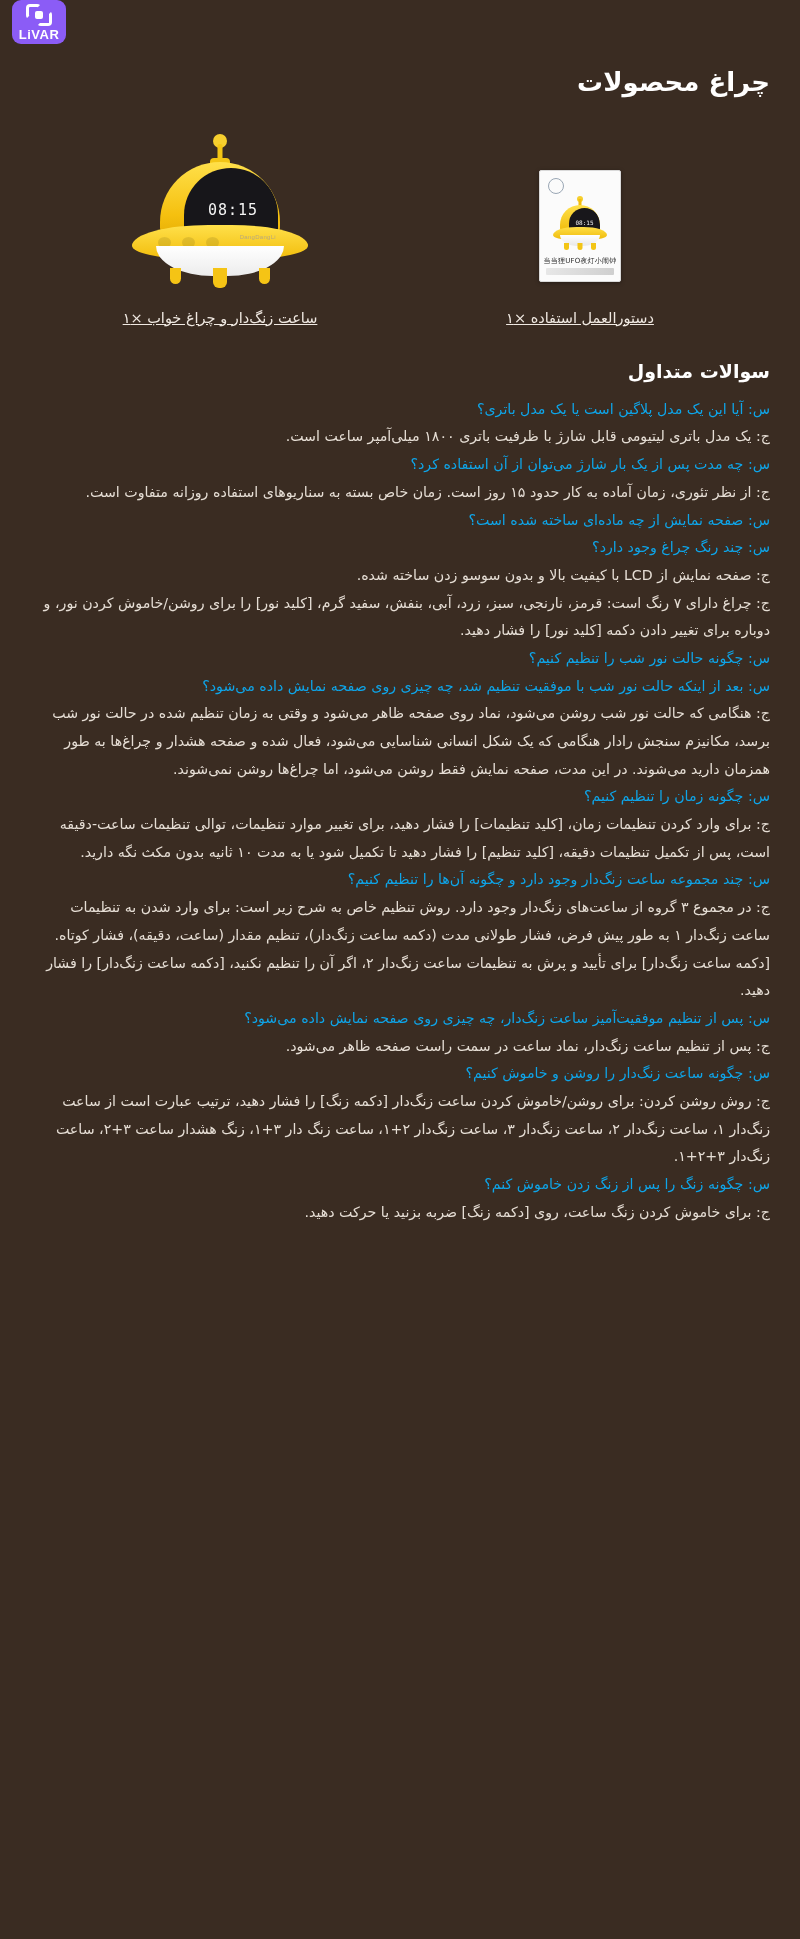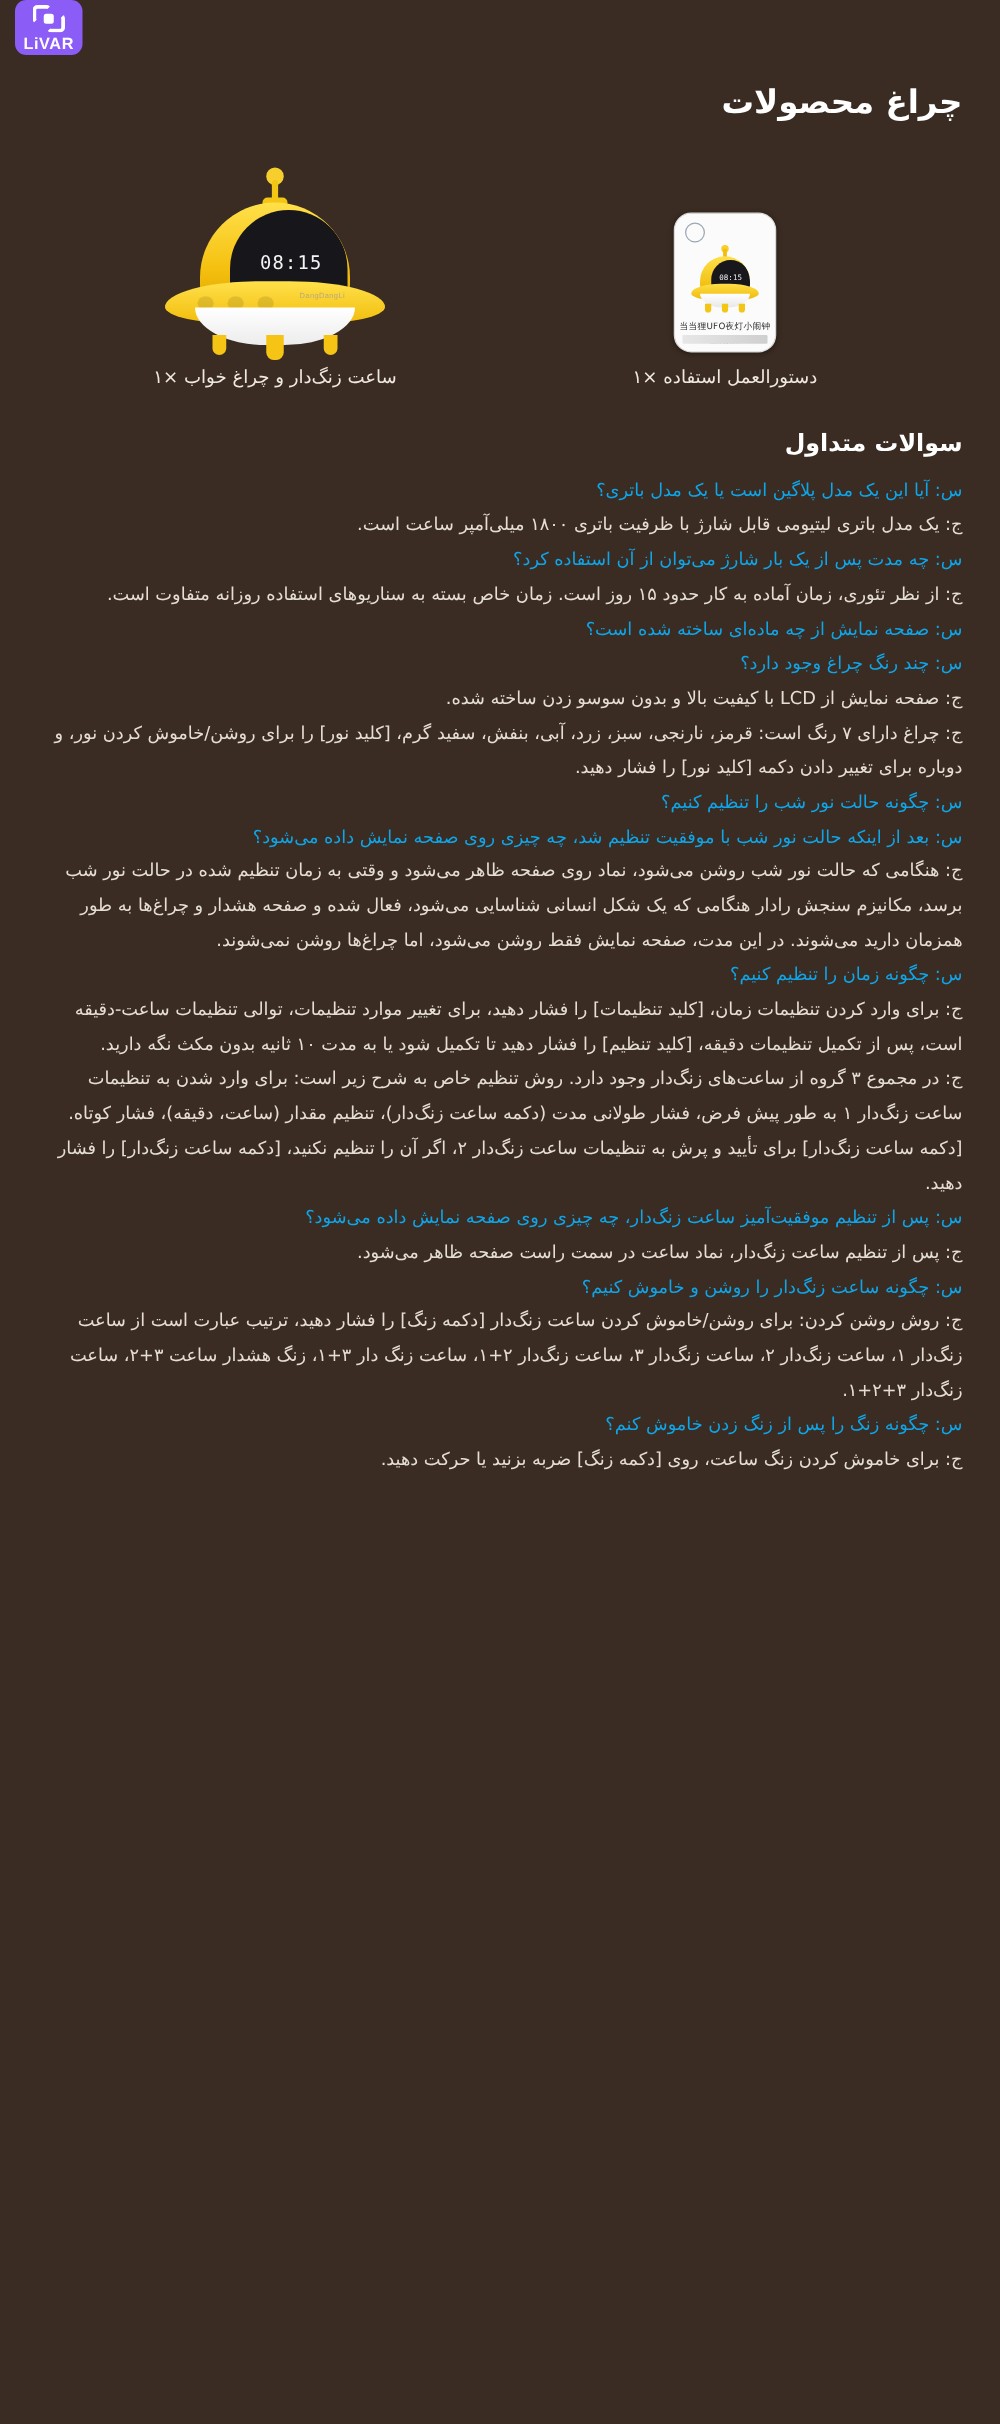--- a/index.html
+++ b/index.html
@@ -92,25 +92,26 @@
     align-items: center;
     width: 300px;
   }
   .product-figure {
     height: 160px;
     display: flex;
     align-items: flex-end;
     justify-content: center;
   }
   .product-caption {
-    margin-top: 12px;
+    margin-top: 28px;
     font-size: 14.5px;
     color: #f0e9e2;
     text-align: center;
     white-space: nowrap;
+    text-decoration: underline;
   }
 
   
   .ufo {
     position: relative;
     width: 180px;
     height: 160px;
   }
   .ufo-antenna-stem {
     position: absolute;
@@ -207,21 +208,21 @@
   .ufo-leg.l1 { left: 40px; }
   .ufo-leg.l2 { left: 50%; transform: translateX(-50%); height: 20px; width: 14px;}
   .ufo-leg.l3 { right: 40px; }
 
   
   .manual-card {
     width: 82px;
     height: 112px;
     background: #fbfbfb;
     border: 1px solid #d9d9d9;
-    border-radius: 14px;
+    border-radius: 2px;
     display: flex;
     flex-direction: column;
     align-items: center;
     padding-top: 6px;
     position: relative;
     box-shadow: 0 1px 4px rgba(0,0,0,0.35);
     margin-top: 40px;
   }
   .manual-seal {
     position: absolute;
@@ -417,20 +418,21 @@
       <p class="faq-line a">ج: از نظر تئوری، زمان آماده به کار حدود ۱۵ روز است. زمان خاص بسته به سناریوهای استفاده روزانه متفاوت است.</p>
       <p class="faq-line q">س: صفحه نمایش از چه ماده‌ای ساخته شده است؟</p>
       <p class="faq-line q">س: چند رنگ چراغ وجود دارد؟</p>
       <p class="faq-line a">ج: صفحه نمایش از LCD با کیفیت بالا و بدون سوسو زدن ساخته شده.</p>
       <p class="faq-line a">ج: چراغ دارای ۷ رنگ است: قرمز، نارنجی، سبز، زرد، آبی، بنفش، سفید گرم، [کلید نور] را برای روشن/خاموش کردن نور، و دوباره برای تغییر دادن دکمه [کلید نور] را فشار دهید.</p>
       <p class="faq-line q">س: چگونه حالت نور شب را تنظیم کنیم؟</p>
       <p class="faq-line q">س: بعد از اینکه حالت نور شب با موفقیت تنظیم شد، چه چیزی روی صفحه نمایش داده می‌شود؟</p>
       <p class="faq-line a">ج: هنگامی که حالت نور شب روشن می‌شود، نماد روی صفحه ظاهر می‌شود و وقتی به زمان تنظیم شده در حالت نور شب برسد، مکانیزم سنجش رادار هنگامی که یک شکل انسانی شناسایی می‌شود، فعال شده و صفحه هشدار و چراغ‌ها به طور همزمان دارید می‌شوند. در این مدت، صفحه نمایش فقط روشن می‌شود، اما چراغ‌ها روشن نمی‌شوند.</p>
       <p class="faq-line q">س: چگونه زمان را تنظیم کنیم؟</p>
       <p class="faq-line a">ج: برای وارد کردن تنظیمات زمان، [کلید تنظیمات] را فشار دهید، برای تغییر موارد تنظیمات، توالی تنظیمات ساعت-دقیقه است، پس از تکمیل تنظیمات دقیقه، [کلید تنظیم] را فشار دهید تا تکمیل شود یا به مدت ۱۰ ثانیه بدون مکث نگه دارید.</p>
+      <p class="faq-line q">س: چند مجموعه ساعت زنگ‌دار وجود دارد و چگونه آن‌ها را تنظیم کنیم؟</p>
       <p class="faq-line a">ج: در مجموع ۳ گروه از ساعت‌های زنگ‌دار وجود دارد. روش تنظیم خاص به شرح زیر است: برای وارد شدن به تنظیمات ساعت زنگ‌دار ۱ به طور پیش فرض، فشار طولانی مدت (دکمه ساعت زنگ‌دار)، تنظیم مقدار (ساعت، دقیقه)، فشار کوتاه. [دکمه ساعت زنگ‌دار] برای تأیید و پرش به تنظیمات ساعت زنگ‌دار ۲، اگر آن را تنظیم نکنید، [دکمه ساعت زنگ‌دار] را فشار دهید.</p>
       <p class="faq-line q">س: پس از تنظیم موفقیت‌آمیز ساعت زنگ‌دار، چه چیزی روی صفحه نمایش داده می‌شود؟</p>
       <p class="faq-line a">ج: پس از تنظیم ساعت زنگ‌دار، نماد ساعت در سمت راست صفحه ظاهر می‌شود.</p>
       <p class="faq-line q">س: چگونه ساعت زنگ‌دار را روشن و خاموش کنیم؟</p>
       <p class="faq-line a">ج: روش روشن کردن: برای روشن/خاموش کردن ساعت زنگ‌دار [دکمه زنگ] را فشار دهید، ترتیب عبارت است از ساعت زنگ‌دار ۱، ساعت زنگ‌دار ۲، ساعت زنگ‌دار ۳، ساعت زنگ‌دار ۲+۱، ساعت زنگ دار ۳+۱، زنگ هشدار ساعت ۳+۲، ساعت زنگ‌دار ۳+۲+۱.</p>
       <p class="faq-line q">س: چگونه زنگ را پس از زنگ زدن خاموش کنم؟</p>
       <p class="faq-line a">ج: برای خاموش کردن زنگ ساعت، روی [دکمه زنگ] ضربه بزنید یا حرکت دهید.</p>
     </div>
 </div>
 

